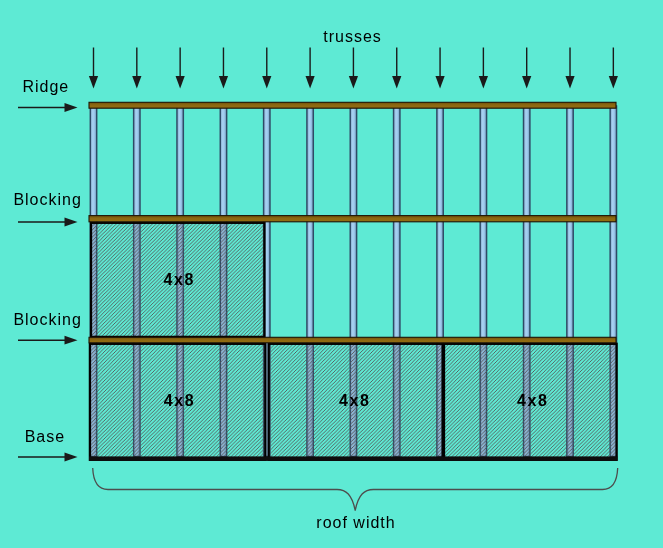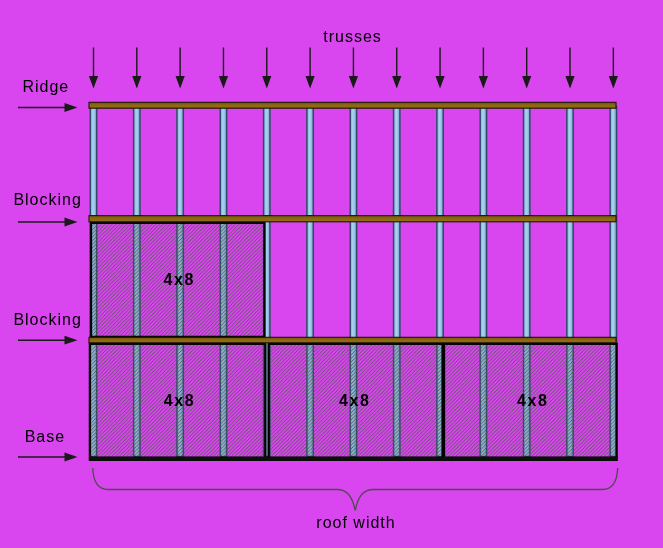--- a/index.html
+++ b/index.html
@@ -1,16 +1,16 @@
 <!DOCTYPE html>
 <html><head>
 <meta charset="utf-8">
 <style>
   html,body{margin:0;padding:0;background:#ffffff;}
-  #stage{position:relative;width:663px;height:548px;background:#d946ef;overflow:hidden;
+  #stage{position:relative;width:663px;height:548px;background:#5eead4;overflow:hidden;
          font-family:"Liberation Sans", sans-serif;}
   svg{position:absolute;left:0;top:0;}
 </style>
 </head>
 <body>
 <div id="stage">
 <svg width="663" height="548" viewBox="0 0 663 548">
   <defs>
     <linearGradient id="bar" x1="0" y1="0" x2="0" y2="1">
       <stop offset="0" stop-color="#6f5109"></stop>

